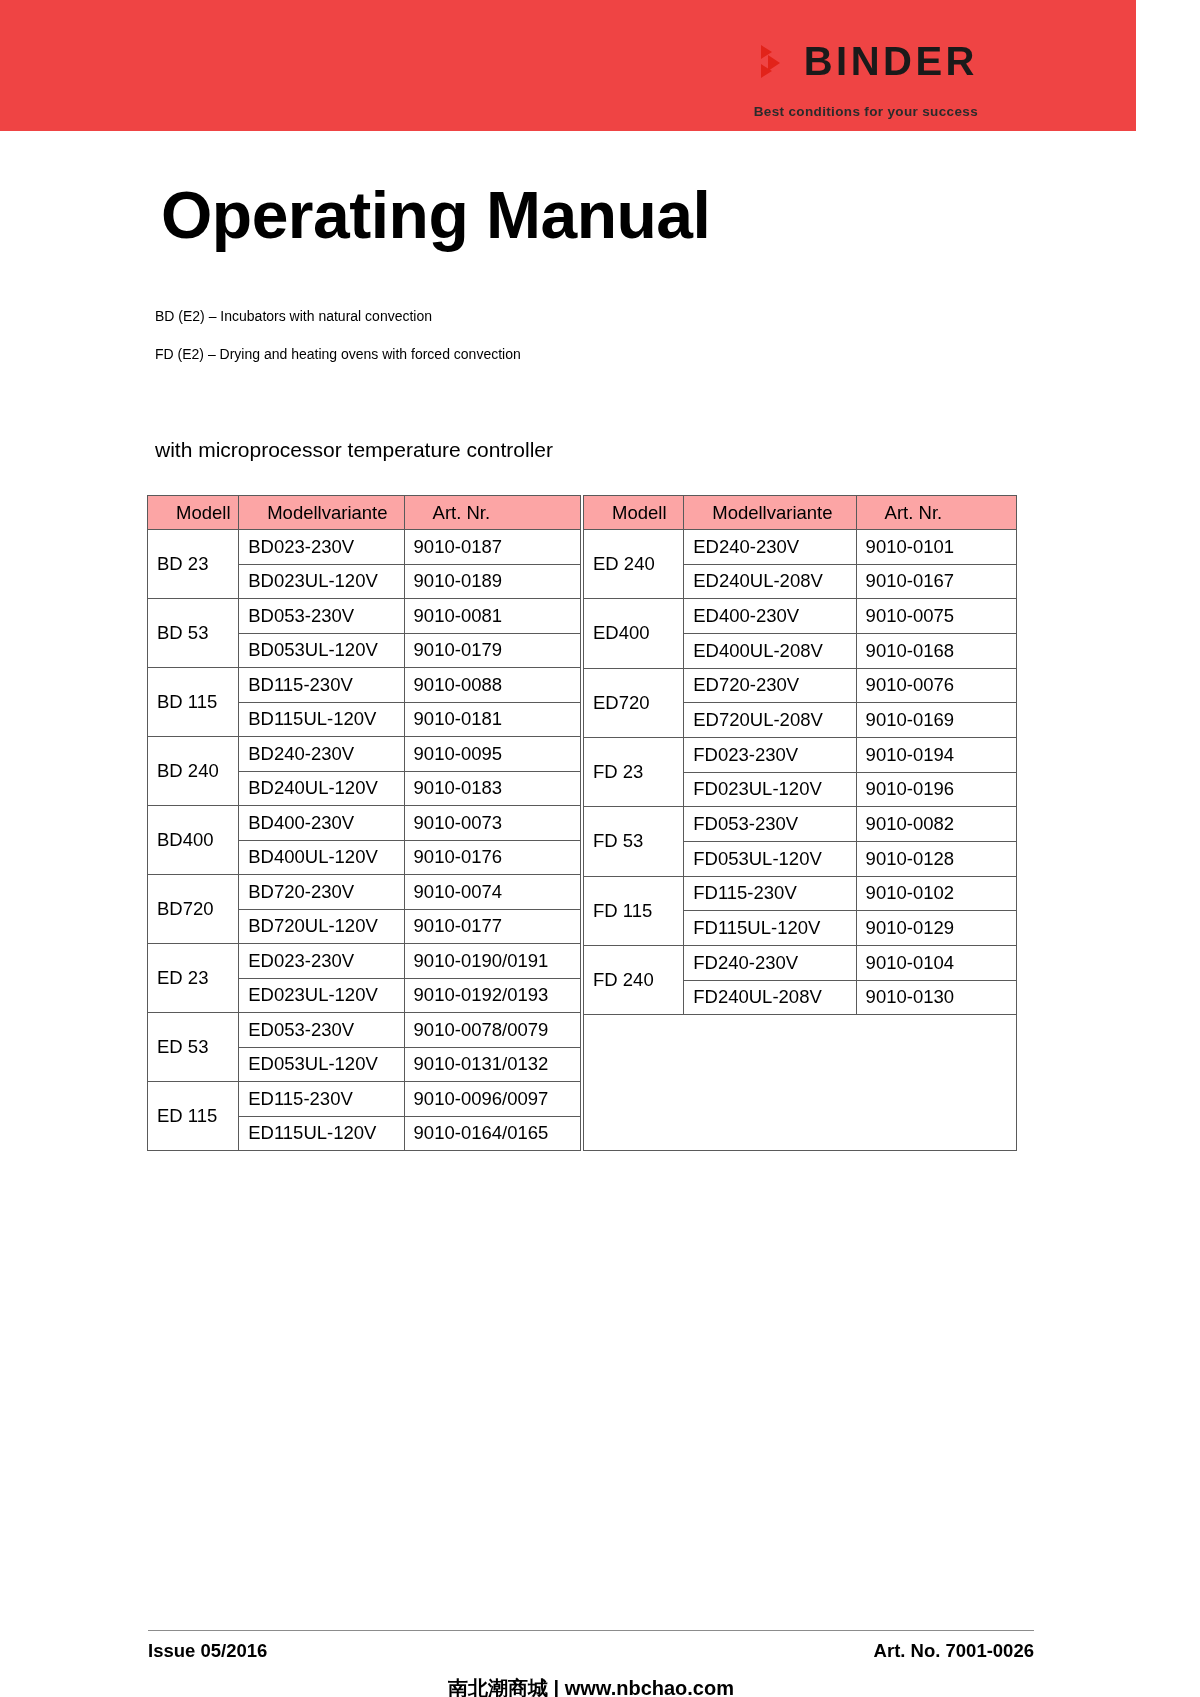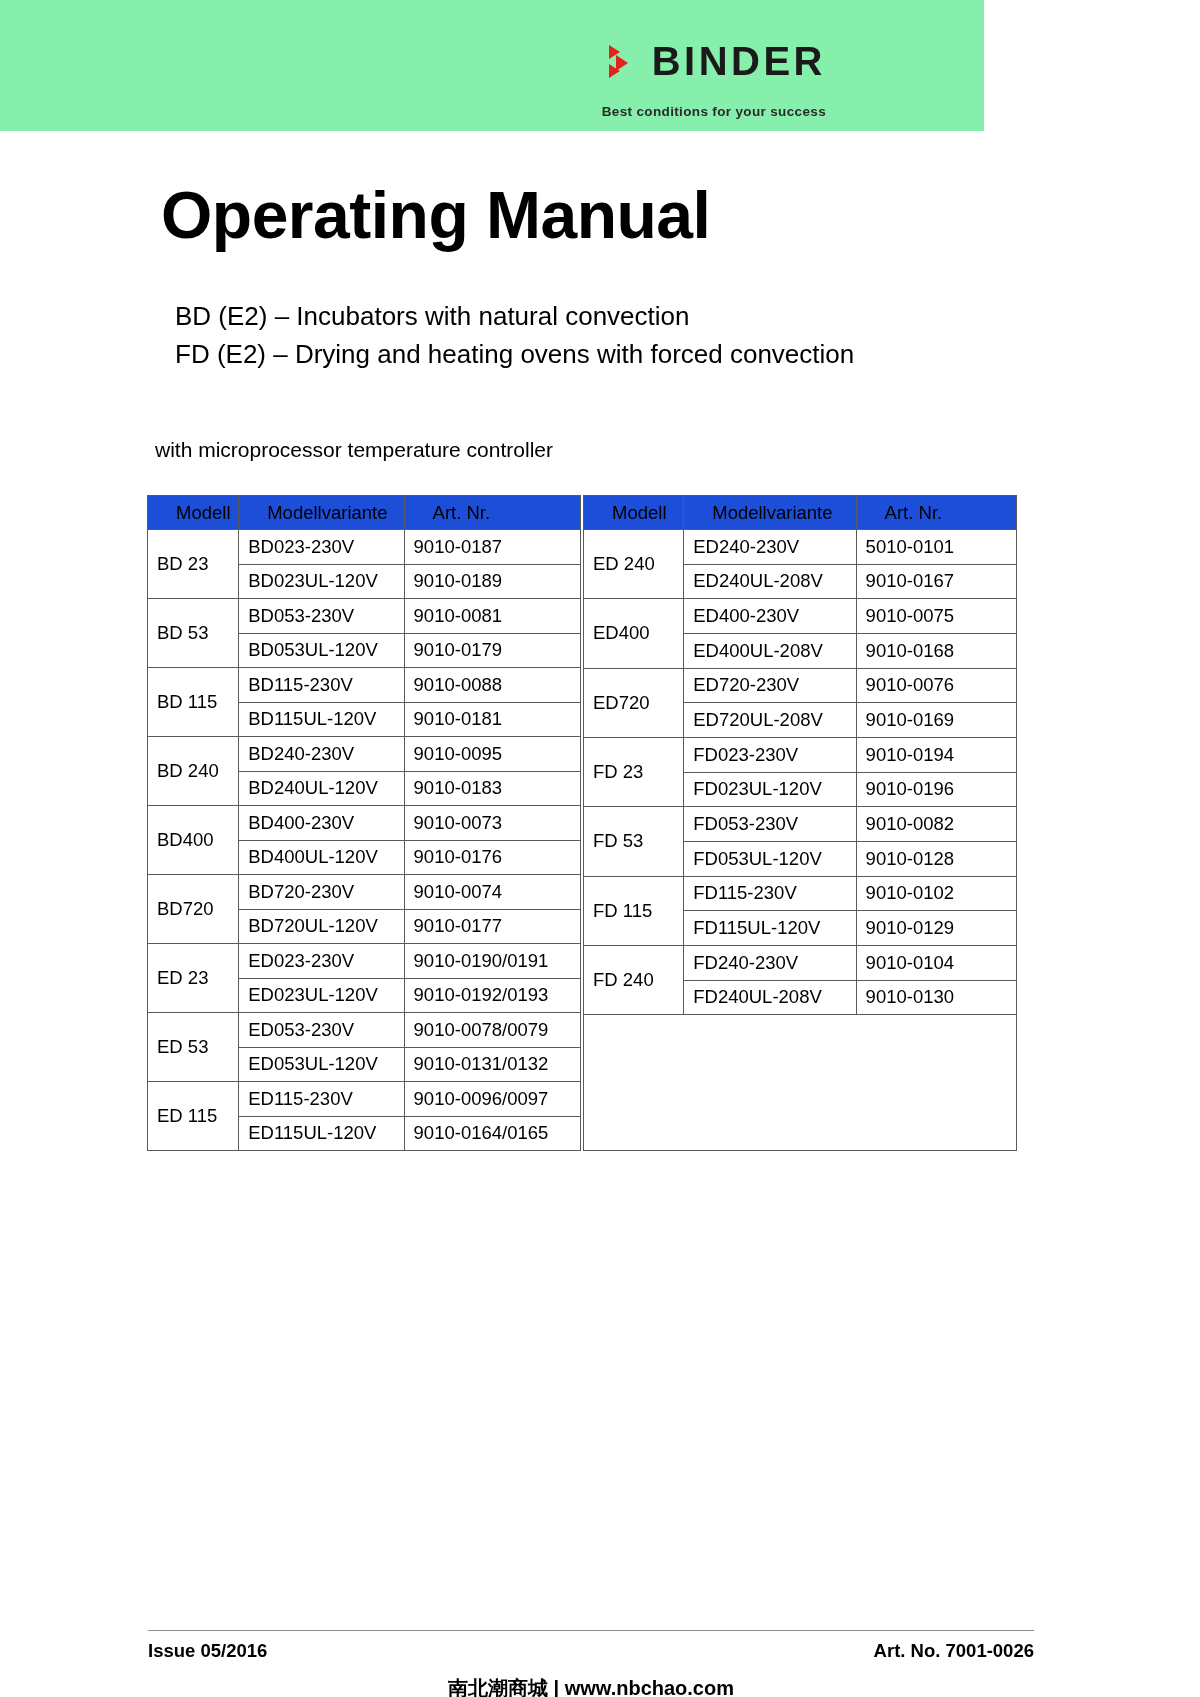--- a/index.html
+++ b/index.html
@@ -14,23 +14,23 @@
     color: #000000;
     position: relative;
     overflow: hidden;
   }
 
   
   .header-band {
     position: absolute;
     left: 0;
     top: 0;
-    width: 984px;
+    width: 1136px;
     height: 131px;
-    background: #86efac;
+    background: #ef4444;
   }
   .logo-block {
     position: absolute;
     right: 158px;
     top: 38px;
     width: 240px;
     text-align: right;
   }
   .logo-row {
     display: flex;
@@ -105,24 +105,23 @@
     white-space: nowrap;
   }
 
   .subtitle-list {
     position: absolute;
     left: 155px;
     top: 167px;
     width: 800px;
   }
   .subtitle-line {
-    font-size: 26px;
+    font-size: 14px;
     line-height: 37.5px;
     white-space: nowrap;
-    margin-left: 20px;
   }
 
   .controller-line {
     position: absolute;
     left: 155px;
     top: 306px;
     font-size: 21px;
     line-height: 26px;
     white-space: nowrap;
   }
@@ -145,21 +144,21 @@
     border: 1px solid #5a5a5a;
     padding: 0 9px;
     height: 33.5px;
     font-weight: normal;
     text-align: left;
     vertical-align: middle;
     white-space: nowrap;
     background: #ffffff;
   }
   table.variants thead th {
-    background: #1d4ed8;
+    background: #fca5a5;
     height: 33px;
     padding-left: 28px;
   }
   table.variants td.model {
     vertical-align: middle;
   }
   td.blank-fill {
     border: 1px solid #5a5a5a;
     background: #ffffff;
   }
@@ -342,21 +341,21 @@
         <tr>
           <th>Modell</th>
           <th>Modellvariante</th>
           <th>Art. Nr.</th>
         </tr>
       </thead>
       <tbody>
           <tr>
             <td class="model" rowspan="2">ED 240</td>
             <td>ED240-230V</td>
-            <td>5010-0101</td>
+            <td>9010-0101</td>
           </tr>
           <tr>
             <td>ED240UL-208V</td>
             <td>9010-0167</td>
           </tr>
           <tr>
             <td class="model" rowspan="2">ED400</td>
             <td>ED400-230V</td>
             <td>9010-0075</td>
           </tr>

